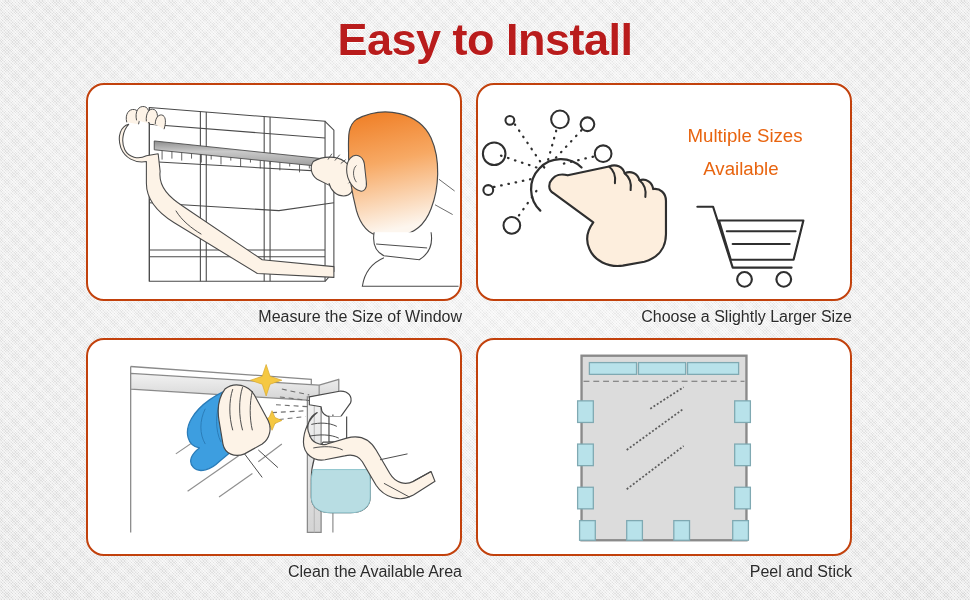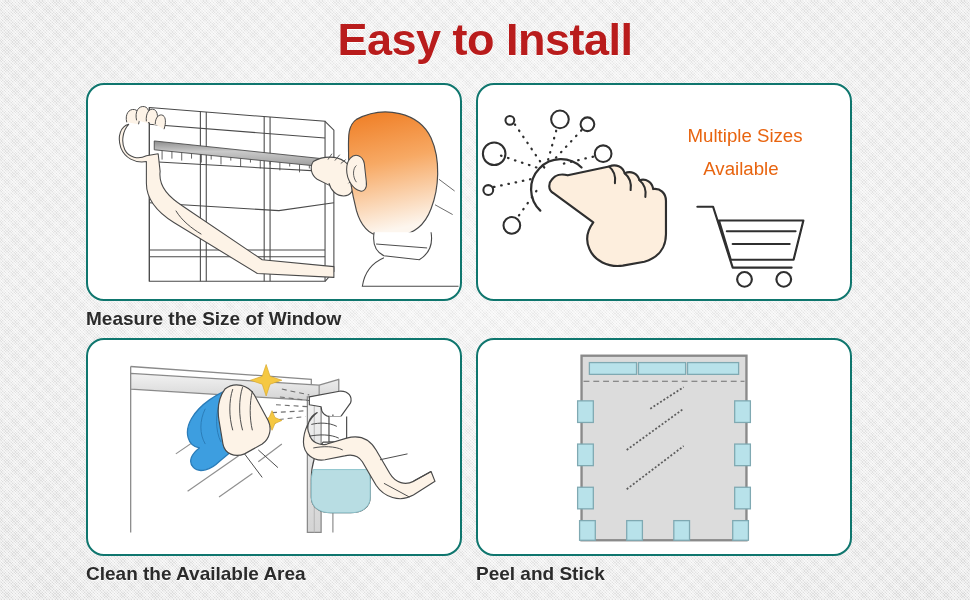--- a/index.html
+++ b/index.html
@@ -46,37 +46,36 @@
     font-weight: bold;
     letter-spacing: -0.5px;
     color: #b91c1c;
     text-shadow: 0 1px 0 rgba(255,255,255,0.8);
   }
 
   
   .panel {
     position: absolute;
     background: #ffffff;
-    border: 2px solid #0f766e;
+    border: 2px solid #c2410c;
     border-radius: 18px;
     overflow: hidden;
   }
   #panel-1 { left: 86px;  top: 83px;  width: 376px; height: 218px; }
   #panel-2 { left: 476px; top: 83px;  width: 376px; height: 218px; }
   #panel-3 { left: 86px;  top: 338px; width: 376px; height: 218px; }
   #panel-4 { left: 476px; top: 338px; width: 376px; height: 218px; }
 
   .caption {
     position: absolute;
     width: 376px;
-    text-align: left;
-    font-size: 19px;
+    text-align: right;
+    font-size: 16px;
     color: #2b2b2b;
     text-shadow: 0 1px 0 rgba(255,255,255,0.75);
-    font-weight: bold;
   }
   #caption-1 { left: 86px;  top: 308px; }
   #caption-2 { left: 476px; top: 308px; }
   #caption-3 { left: 86px;  top: 563px; }
   #caption-4 { left: 476px; top: 563px; }
 
   .art { display: block; width: 100%; height: 100%; }
 
   .orange-text {
     font-size: 19px;
@@ -252,20 +251,21 @@
       <g fill="none" stroke="#2f2f2f" stroke-width="2.2" stroke-linecap="round" stroke-linejoin="round">
         <path d="M222 124 L238 124 L258 186 L318 186"></path>
         <path d="M244 138 L330 138 L320 178 L256 178 Z"></path>
         <path d="M252 149 L322 149"></path>
         <path d="M258 162 L316 162"></path>
         <circle cx="270" cy="198" r="7.5"></circle>
         <circle cx="310" cy="198" r="7.5"></circle>
       </g>
     </svg>
   </div>
+  <div class="caption" id="caption-2">Choose a Slightly Larger Size</div>
 
   <div class="panel" id="panel-3">
     <svg class="art" viewBox="0 0 376 218">
       <defs>
         <linearGradient id="frameGrad" x1="0" y1="0" x2="0" y2="1">
           <stop offset="0%" stop-color="#f2f2f2"></stop>
           <stop offset="100%" stop-color="#d4d4d4"></stop>
         </linearGradient>
       </defs>
 

